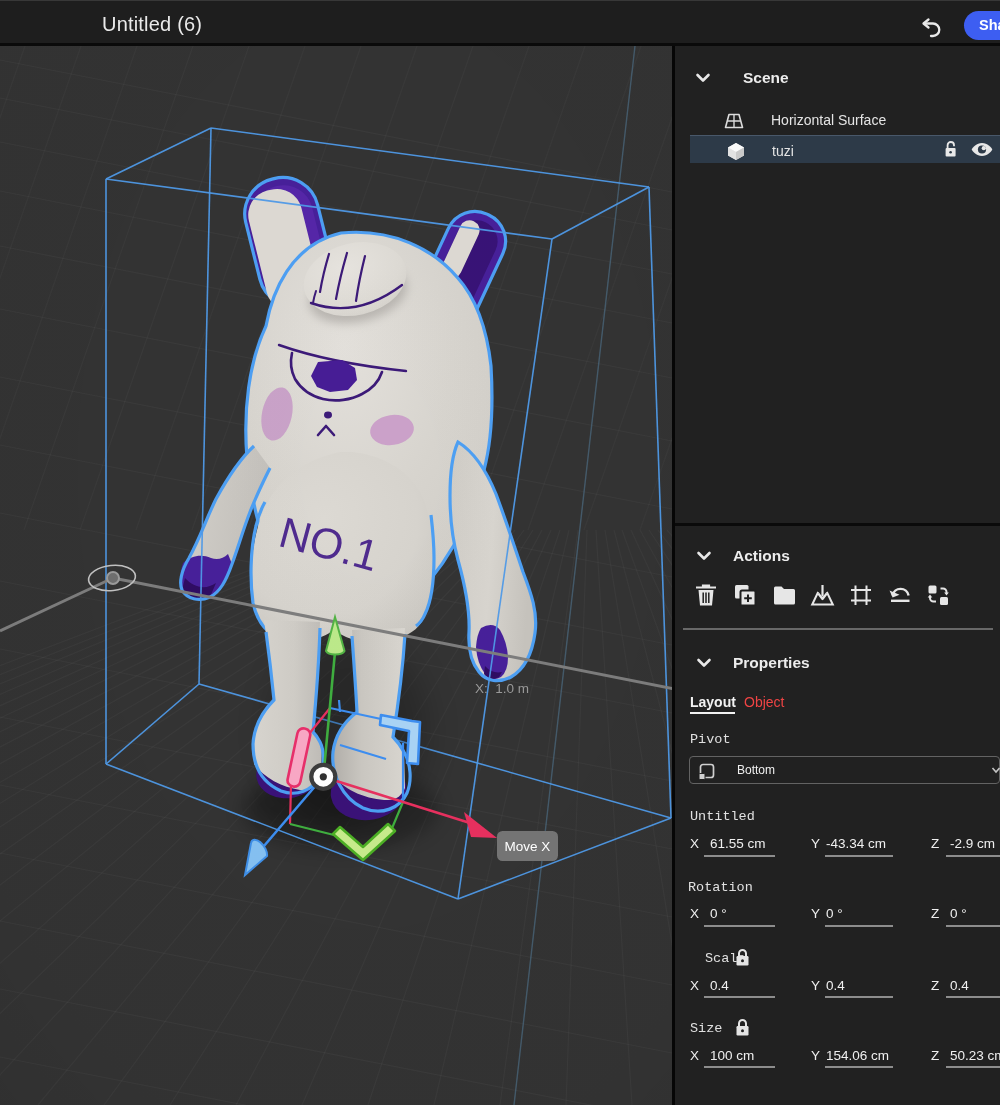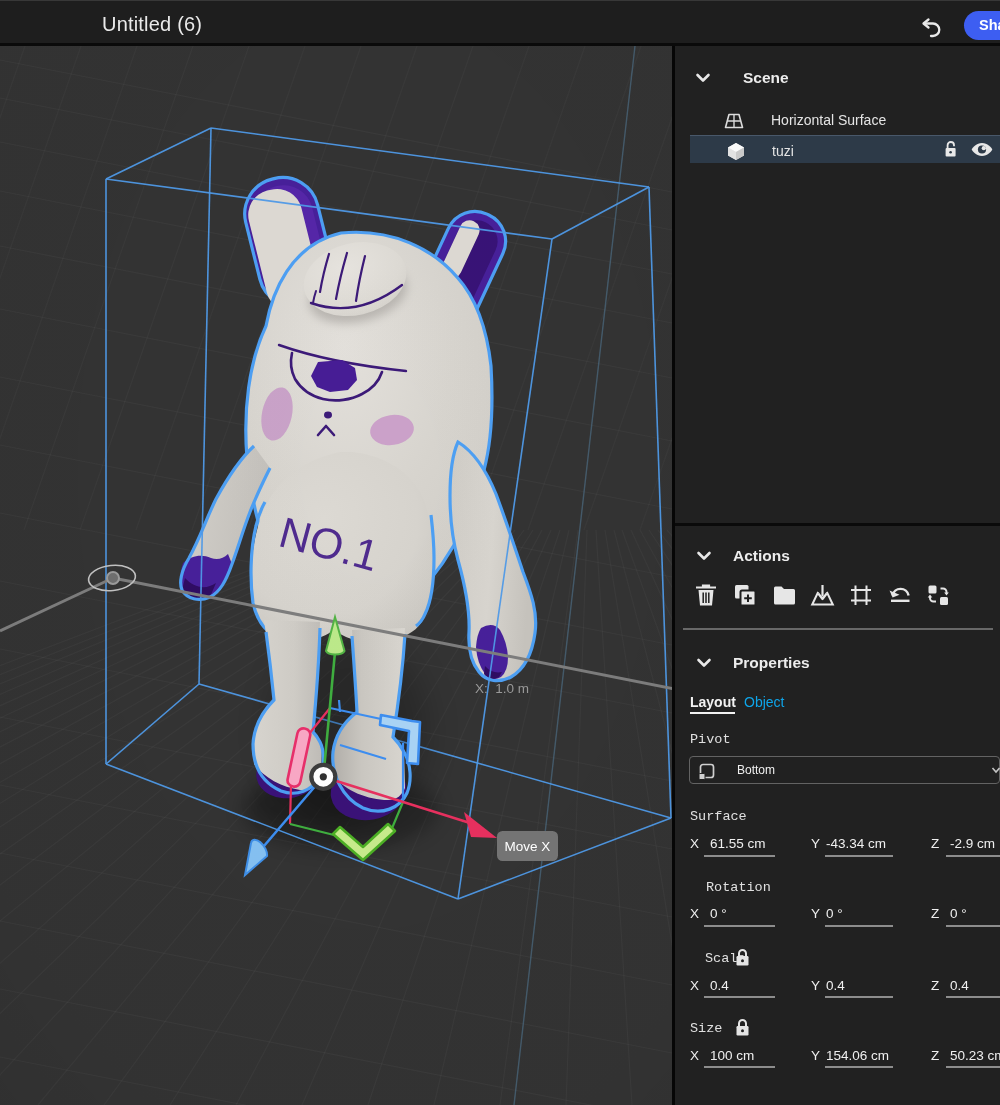--- a/index.html
+++ b/index.html
@@ -448,45 +448,45 @@
     </svg>
 
     <div style="position:absolute;left:8px;top:581.5px;width:310px;height:2px;background:#686868;"></div>
 
     <svg class="chev" style="left:21px;top:611px;" viewBox="0 0 16 12">
         <path d="M2.5 3 L8 8.5 L13.5 3" stroke="#e8e8e8" stroke-width="2.6" fill="none" stroke-linecap="round" stroke-linejoin="round"></path>
       </svg>
     <div class="sechead" style="left:58px;top:608px;">Properties</div>
     <div style="position:absolute;left:15px;top:648px;font-size:14px;font-weight:bold;color:#f2f2f2;">Layout</div>
     <div style="position:absolute;left:15px;top:666px;width:45px;height:2px;background:#f2f2f2;"></div>
-    <div style="position:absolute;left:69px;top:648px;font-size:14px;color:#0ea5e9;">Object</div>
+    <div style="position:absolute;left:69px;top:648px;font-size:14px;color:#ef4444;">Object</div>
 
     <div class="flabel" style="left:15px;top:686px;">Pivot</div>
     <div style="position:absolute;left:14px;top:710px;width:311px;height:28px;border:1.5px solid #636363;border-radius:4px;"></div>
     <svg style="position:absolute;left:23px;top:715.5px;" width="18" height="18" viewBox="0 0 18 18">
       <rect x="2.5" y="2.5" width="13" height="13" rx="2.5" fill="none" stroke="#cfcfcf" stroke-width="1.7"></rect>
       <rect x="1" y="11.5" width="6" height="6" rx="1" fill="#cfcfcf" stroke="#212121" stroke-width="1"></rect>
     </svg>
     <div class="fval" style="left:62px;top:717px;font-size:12px;">Bottom</div>
     <svg style="position:absolute;left:316px;top:720px;" width="10" height="8" viewBox="0 0 10 8">
         <path d="M1.5 2 L5 6 L8.5 2" stroke="#c4c4c4" stroke-width="1.6" fill="none"></path>
       </svg>
 
-    <div class="flabel" style="left:15px;top:763px;">Surface</div>
+    <div class="flabel" style="left:15px;top:763px;">Untitled</div>
     <div class="fval" style="left:15px;top:790px;">X</div>
       <div class="fval" style="left:35px;top:790px;">61.55 cm</div>
     <div class="uline" style="left:29px;top:809px;width:71px;"></div>
     <div class="fval" style="left:136px;top:790px;">Y</div>
       <div class="fval" style="left:151px;top:790px;">-43.34 cm</div>
     <div class="uline" style="left:150px;top:809px;width:68px;"></div>
     <div class="fval" style="left:256px;top:790px;">Z</div>
       <div class="fval" style="left:275px;top:790px;">-2.9 cm</div>
     <div class="uline" style="left:271px;top:809px;width:54px;"></div>
 
-    <div class="flabel" style="left:31px;top:834px;">Rotation</div>
+    <div class="flabel" style="left:13px;top:834px;">Rotation</div>
     <div class="fval" style="left:15px;top:860px;">X</div>
       <div class="fval" style="left:35px;top:860px;">0 °</div>
     <div class="uline" style="left:29px;top:879px;width:71px;"></div>
     <div class="fval" style="left:136px;top:860px;">Y</div>
       <div class="fval" style="left:151px;top:860px;">0 °</div>
     <div class="uline" style="left:150px;top:879px;width:68px;"></div>
     <div class="fval" style="left:256px;top:860px;">Z</div>
       <div class="fval" style="left:275px;top:860px;">0 °</div>
     <div class="uline" style="left:271px;top:879px;width:54px;"></div>
 

